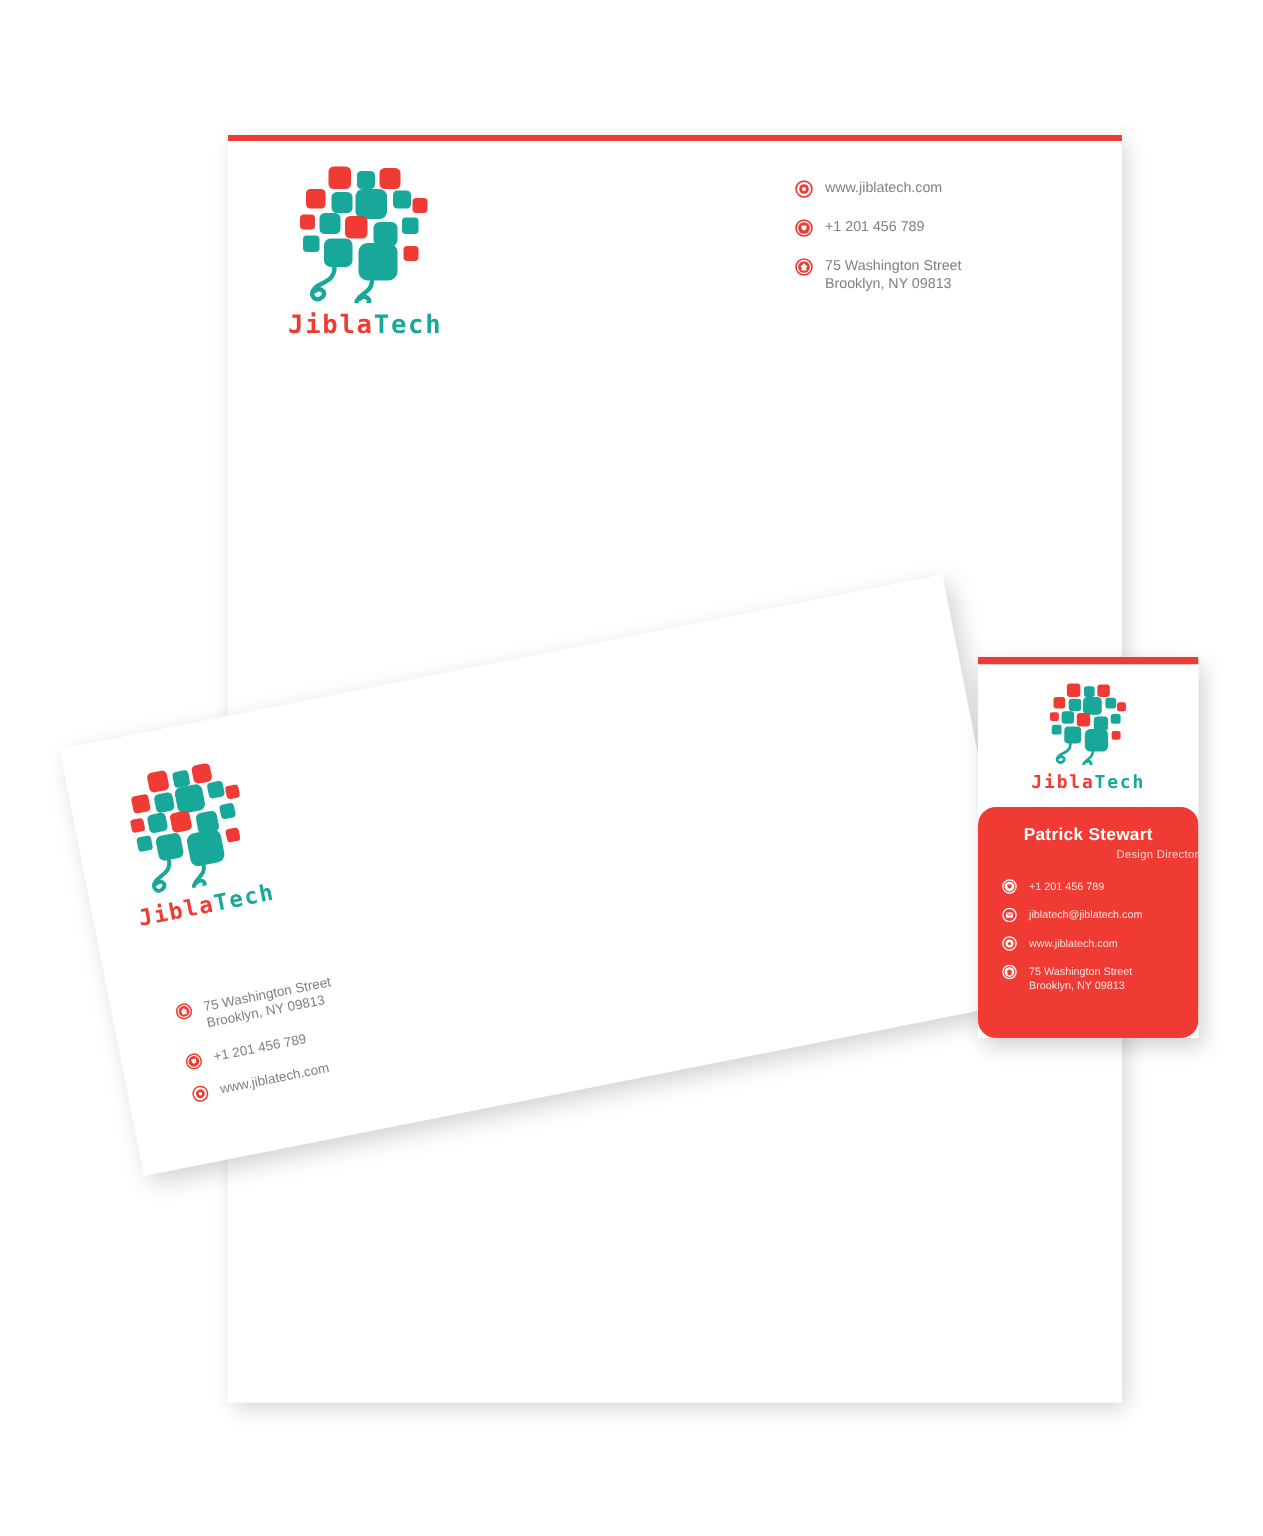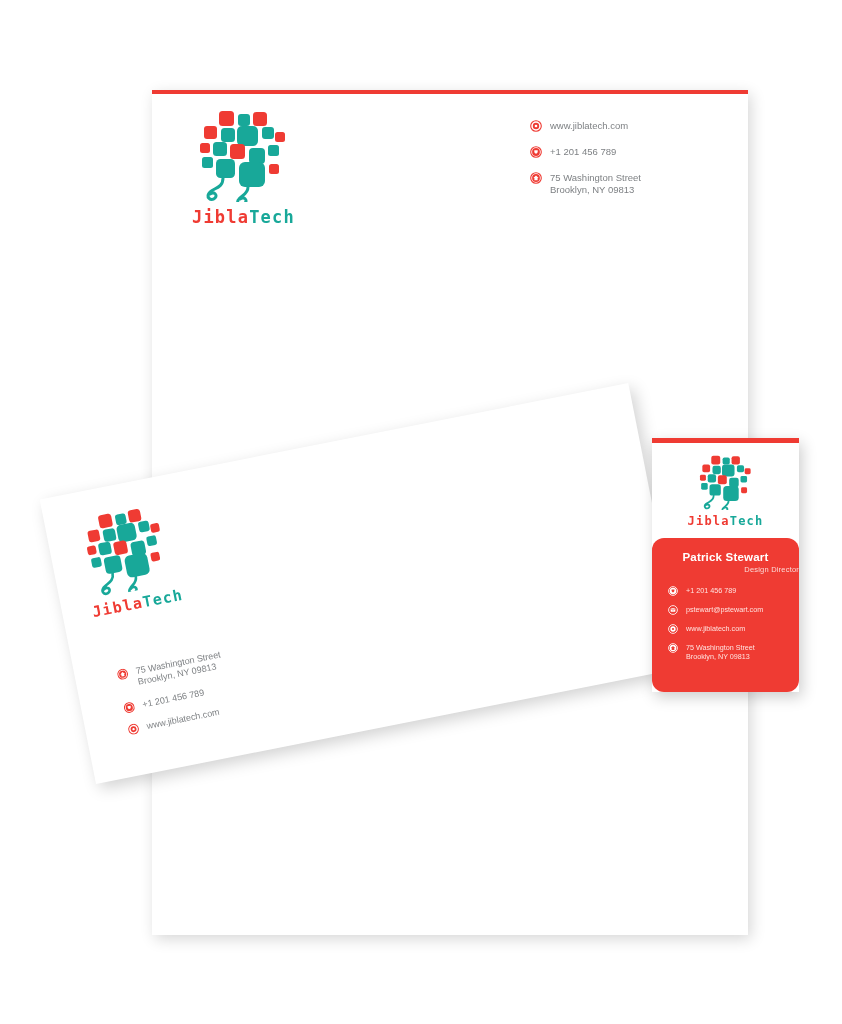--- a/index.html
+++ b/index.html
@@ -359,21 +359,21 @@
           </svg>
           <span class="contact-text">+1 201 456 789</span>
         </div>
 
         <div class="contact-row">
           <svg class="contact-icon" width="10" height="10" viewBox="0 0 12 12">
             <circle cx="6" cy="6" r="5.3" fill="none" stroke="#ffffff" stroke-width="1"></circle>
             <rect x="3.2" y="3.9" width="5.6" height="4.2" rx="0.6" fill="#ffffff"></rect>
             <path d="M3.4 4.3 L6 6.3 L8.6 4.3" fill="none" stroke="#ef3b33" stroke-width="0.8"></path>
           </svg>
-          <span class="contact-text">pstewart@pstewart.com</span>
+          <span class="contact-text">jiblatech@jiblatech.com</span>
         </div>
 
         <div class="contact-row">
           <svg class="contact-icon" width="10" height="10" viewBox="0 0 12 12">
             <circle cx="6" cy="6" r="5.3" fill="none" stroke="#ffffff" stroke-width="1"></circle>
             <circle cx="6" cy="6" r="3.2" fill="#ffffff"></circle>
             <circle cx="6" cy="6" r="1.3" fill="#ef3b33"></circle>
           </svg>
           <span class="contact-text">www.jiblatech.com</span>
         </div>

